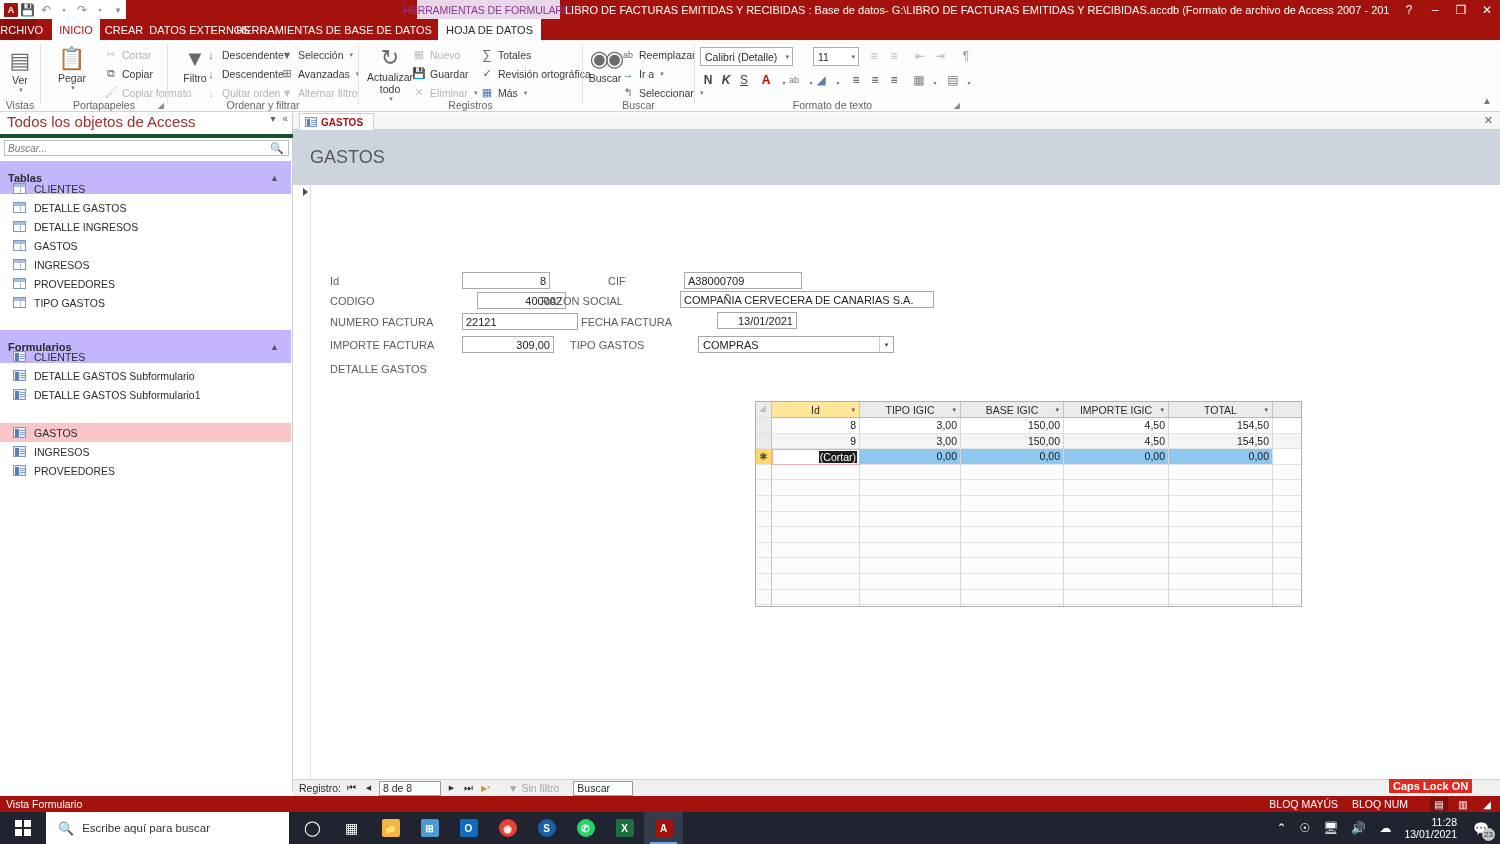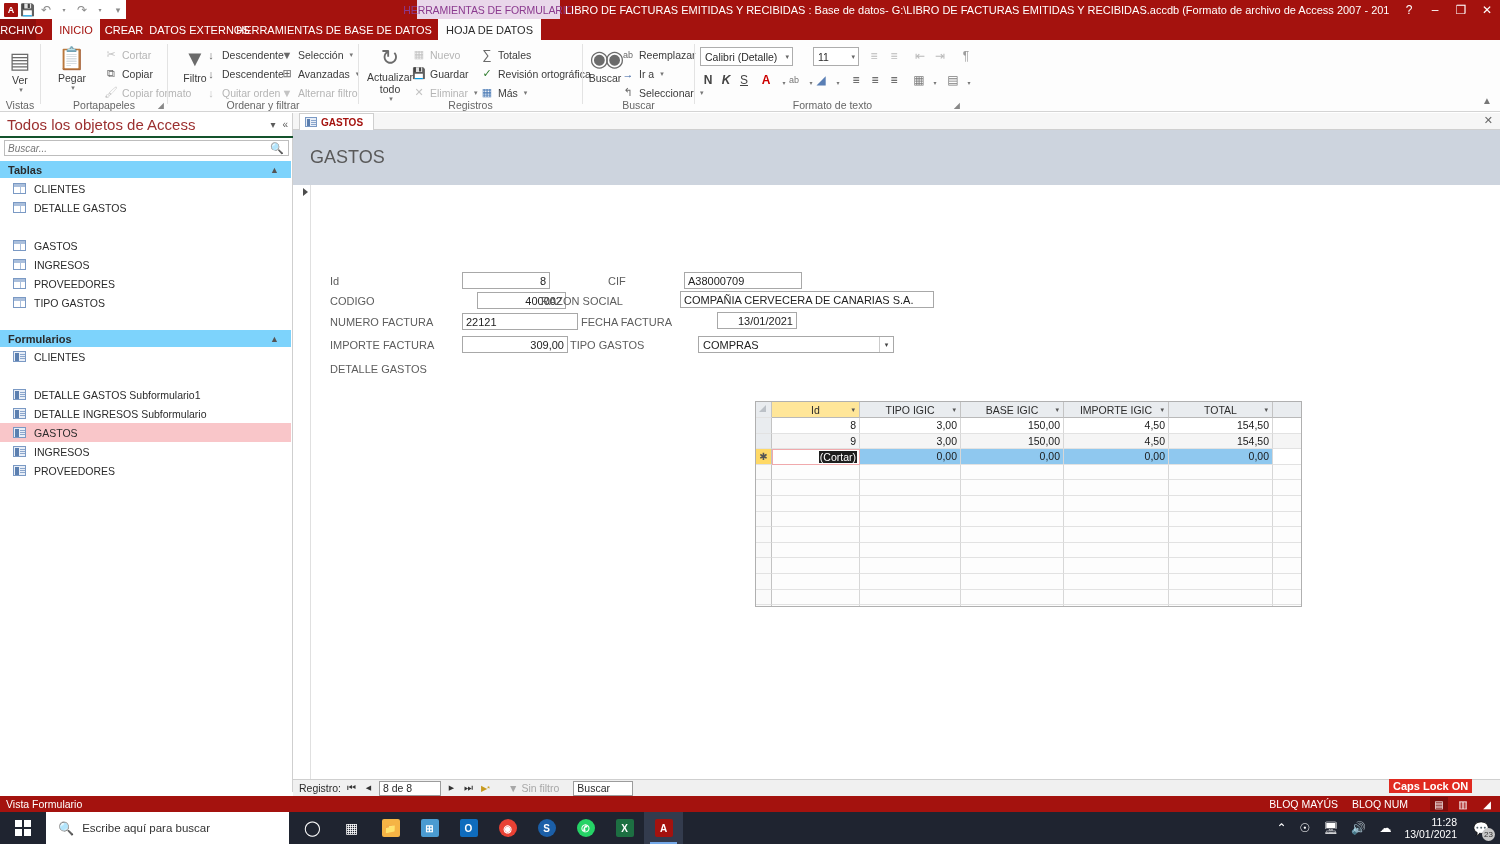--- a/index.html
+++ b/index.html
@@ -105,38 +105,38 @@
   }
   .ribbon-collapse { position: absolute; right: 8px; top: 55px; font-size: 10px; color: #777; }
 
   
   .navpane {
     position: absolute; left: 0; top: 113px; width: 293px; height: 679px;
     background: #ffffff; border-right: 1px solid #cfcfcf;
   }
   .nav-header {
     position: absolute; left: 0; top: 0; width: 293px; height: 25px;
-    display: flex; align-items: center; border-bottom: 2px solid #14532d;
+    display: flex; align-items: flex-start; border-bottom: 4px solid #14532d;
   }
   .nav-title { font-size: 15px; color: #9b2f2f; padding-left: 7px; }
   .nav-hdr-btns { position: absolute; right: 5px; display: flex; gap: 7px; align-items: center; }
   .nav-hdr-btns span { font-size: 10px; color: #5b5b5b; }
   .nav-search {
     position: absolute; left: 4px; top: 27px; width: 285px; height: 16px;
     border: 1px solid #bdbdbd; background: #fff; display: flex; align-items: center;
   }
   .nav-search input {
     border: 0; outline: 0; font-size: 10px; font-style: italic; color: #777;
     width: 255px; padding-left: 3px; font-family: "Liberation Sans", sans-serif; background: transparent;
   }
   .nav-search .magnifier { position: absolute; right: 4px; font-size: 11px; color: #2b579a; }
 
   .nav-group {
-    position: absolute; left: 0; width: 291px; height: 17px; display: flex; align-items: center;
-    font-size: 11px; font-weight: bold; color: #2b2b2b; background: #7dd3fc;
+    position: absolute; left: 0; width: 291px; height: 33px; display: flex; align-items: center;
+    font-size: 11px; font-weight: bold; color: #2b2b2b; background: #c4b5fd;
   }
   .nav-group .gname { padding-left: 8px; }
   .nav-group .chev { position: absolute; right: 12px; font-size: 9px; font-weight: normal; color:#555; }
 
   .nav-item {
     position: absolute; left: 0; width: 291px; height: 19px;
     display: flex; align-items: center; font-size: 10.5px; color: #2b2b2b;
   }
   .nav-item .ico {
     width: 13px; height: 11px; margin-left: 13px; margin-right: 8px; flex: none;
@@ -565,20 +565,24 @@
       <span class="chev">▲</span>
     </div>
     <div class="nav-item" style="top:66px">
       <span class="ico table"></span>
       <span>CLIENTES</span>
     </div>
     <div class="nav-item" style="top:85px">
       <span class="ico table"></span>
       <span>DETALLE GASTOS</span>
     </div>
+    <div class="nav-item" style="top:104px">
+      <span class="ico table"></span>
+      <span>DETALLE INGRESOS</span>
+    </div>
     <div class="nav-item" style="top:123px">
       <span class="ico table"></span>
       <span>GASTOS</span>
     </div>
     <div class="nav-item" style="top:142px">
       <span class="ico table"></span>
       <span>INGRESOS</span>
     </div>
     <div class="nav-item" style="top:161px">
       <span class="ico table"></span>
@@ -590,27 +594,27 @@
     </div>
 
     <div class="nav-group" style="top:217px">
       <span class="gname">Formularios</span>
       <span class="chev">▲</span>
     </div>
     <div class="nav-item" style="top:234px">
       <span class="ico form"></span>
       <span>CLIENTES</span>
     </div>
+    <div class="nav-item" style="top:253px">
+      <span class="ico form"></span>
+      <span>DETALLE GASTOS Subformulario</span>
+    </div>
     <div class="nav-item" style="top:272px">
       <span class="ico form"></span>
       <span>DETALLE GASTOS Subformulario1</span>
-    </div>
-    <div class="nav-item" style="top:291px">
-      <span class="ico form"></span>
-      <span>DETALLE INGRESOS Subformulario</span>
     </div>
     <div class="nav-item selected" style="top:310px">
       <span class="ico form"></span>
       <span>GASTOS</span>
     </div>
     <div class="nav-item" style="top:329px">
       <span class="ico form"></span>
       <span>INGRESOS</span>
     </div>
     <div class="nav-item" style="top:348px">
@@ -659,21 +663,21 @@
       <span class="flabel" style="left:37px;top:131px">NUMERO FACTURA</span>
       <div class="ftext" style="left:169px;top:128px;width:116px">
         <span>22121</span>
       </div>
       <span class="flabel" style="left:288px;top:131px">FECHA FACTURA</span>
       <div class="ftext right" style="left:424px;top:127px;width:80px">
         <span>13/01/2021</span>
       </div>
 
       <span class="flabel" style="left:37px;top:154px">IMPORTE FACTURA</span>
-      <div class="ftext right" style="left:169px;top:151px;width:106px">
+      <div class="ftext right" style="left:169px;top:151px;width:92px">
         <span>309,00</span>
       </div>
       <span class="flabel" style="left:277px;top:154px">TIPO GASTOS</span>
       <div class="fcombo" style="left:405px;top:151px;width:196px">
         <span>COMPRAS</span>
         <span class="arrowbox">▾</span>
       </div>
 
       <span class="flabel" style="left:37px;top:178px">DETALLE GASTOS</span>
     </div>

